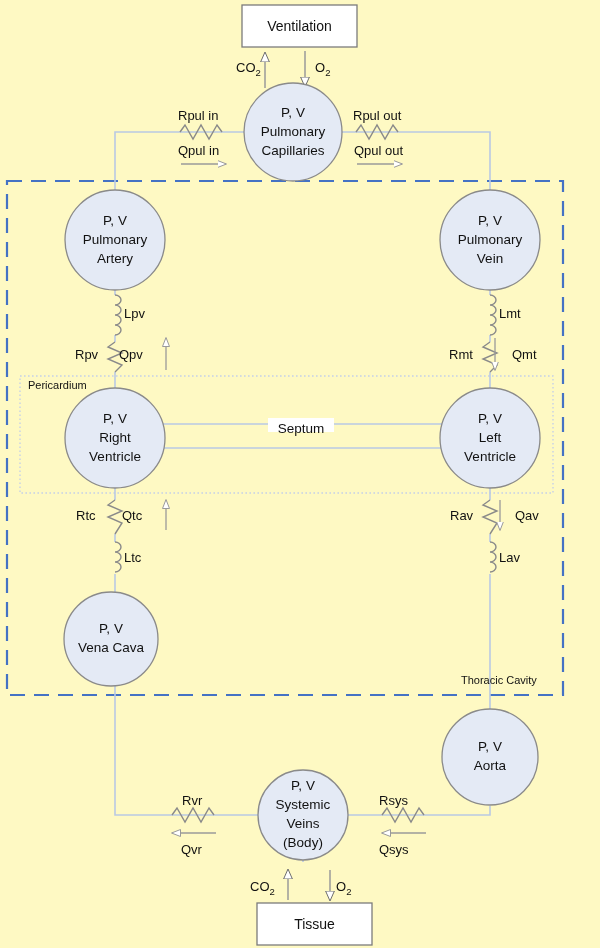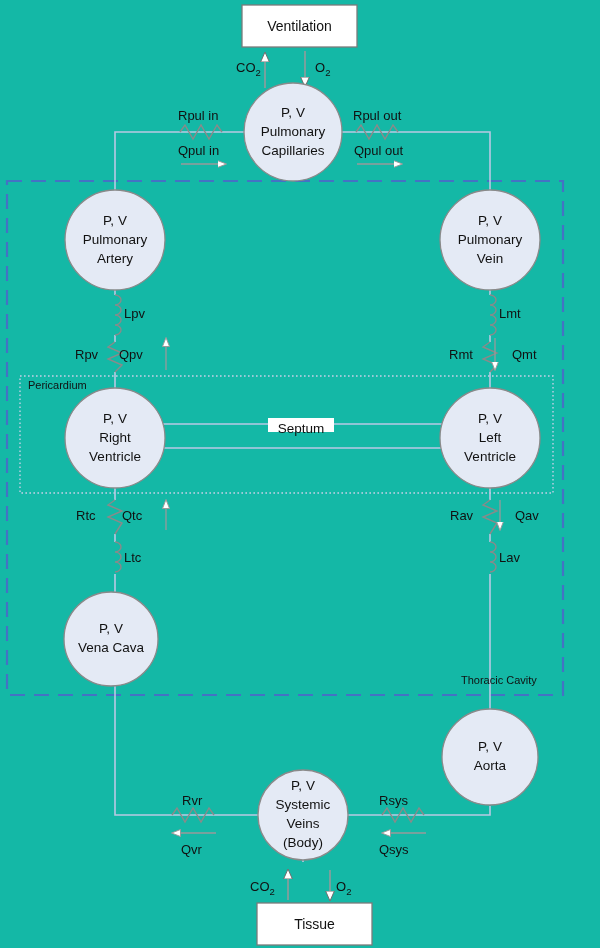--- a/index.html
+++ b/index.html
@@ -1,17 +1,17 @@
 <!DOCTYPE html>
 <html><head>
 <meta charset="utf-8">
 <style>
   html,body{margin:0;padding:0;background:#ffffff;}
   body{width:600px;height:948px;font-family:"Liberation Sans",sans-serif;}
-  #stage{position:relative;width:600px;height:948px;overflow:hidden;background:#14b8a6;}
+  #stage{position:relative;width:600px;height:948px;overflow:hidden;background:#fef9c3;}
   svg{position:absolute;left:0;top:0;}
   .lbl{font-family:"Liberation Sans",sans-serif;font-size:13px;fill:#111;}
   .node-lbl{font-family:"Liberation Sans",sans-serif;font-size:13.5px;fill:#111;text-anchor:middle;}
   .box-lbl{font-family:"Liberation Sans",sans-serif;font-size:14px;fill:#111;text-anchor:middle;}
   .small-lbl{font-family:"Liberation Sans",sans-serif;font-size:11px;fill:#111;}
   .sub{font-size:9.5px;}
 </style>
 </head>
 <body>
 

